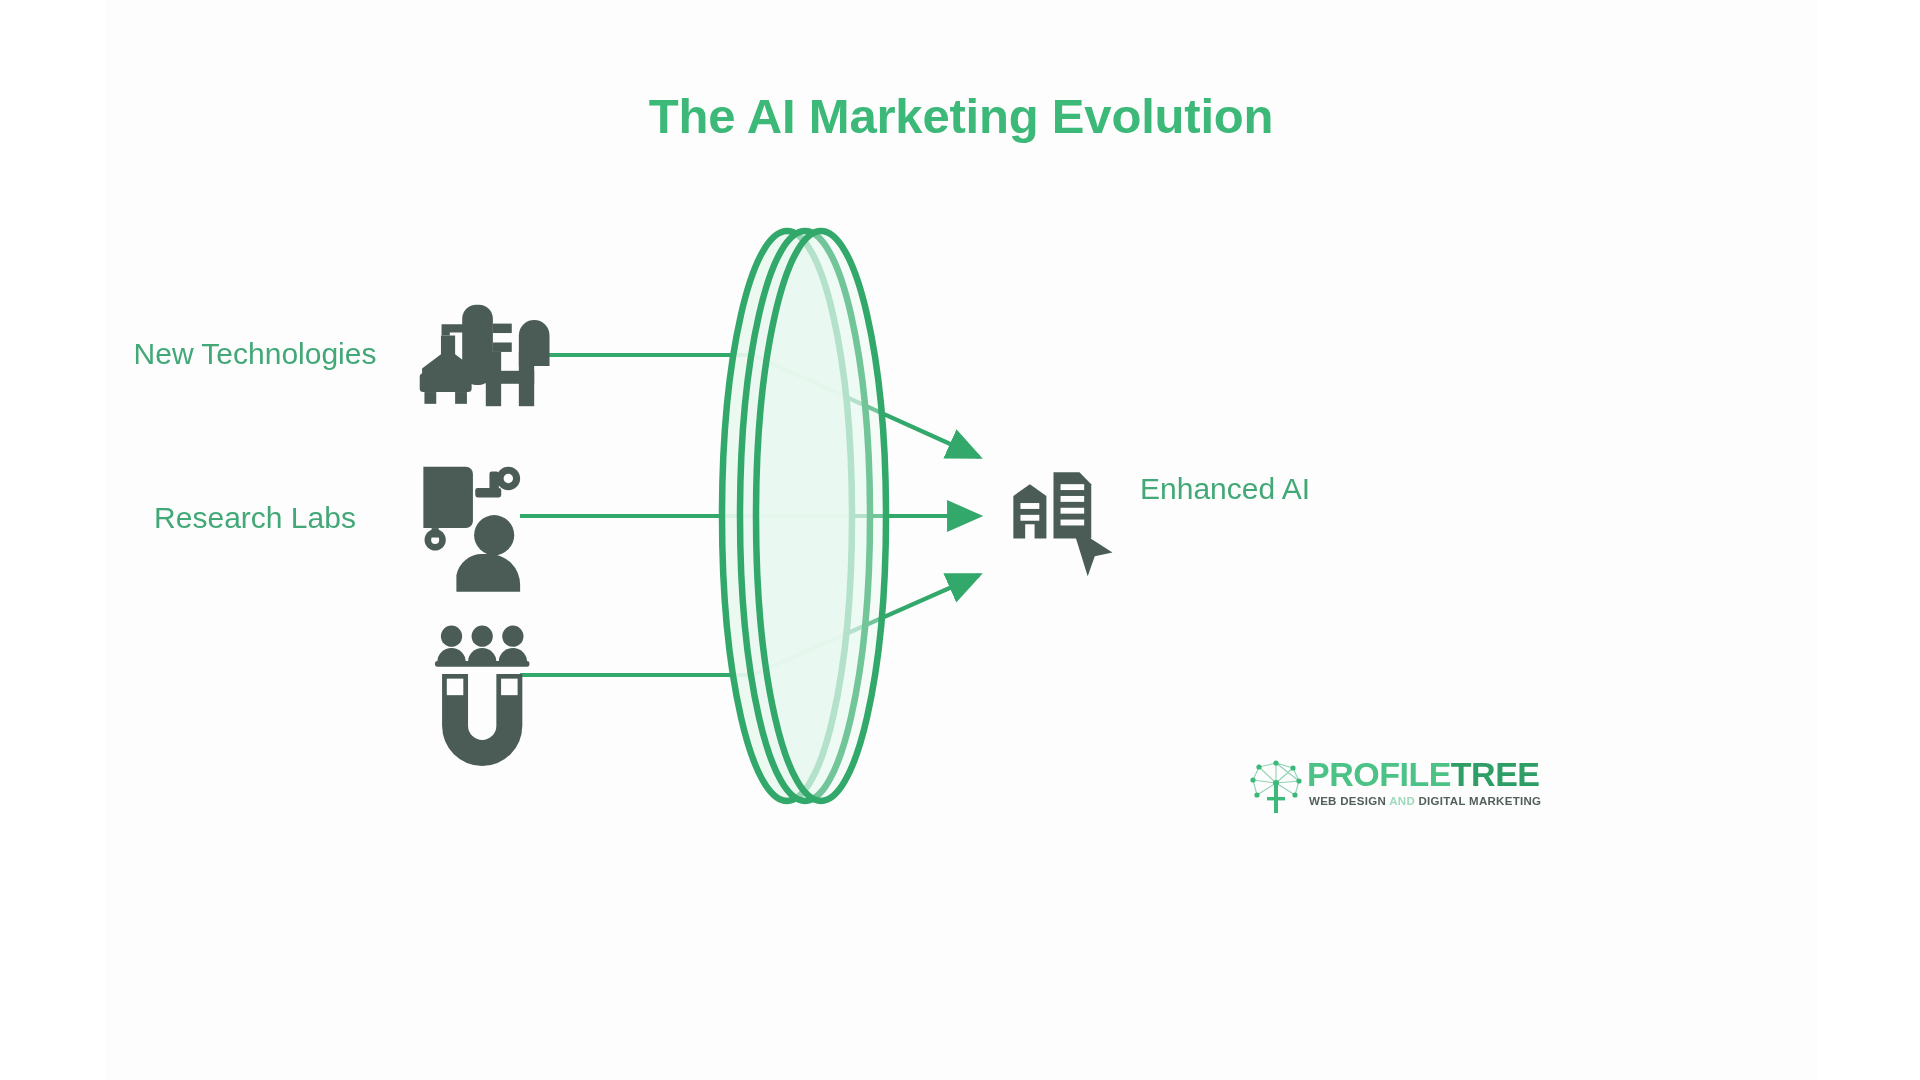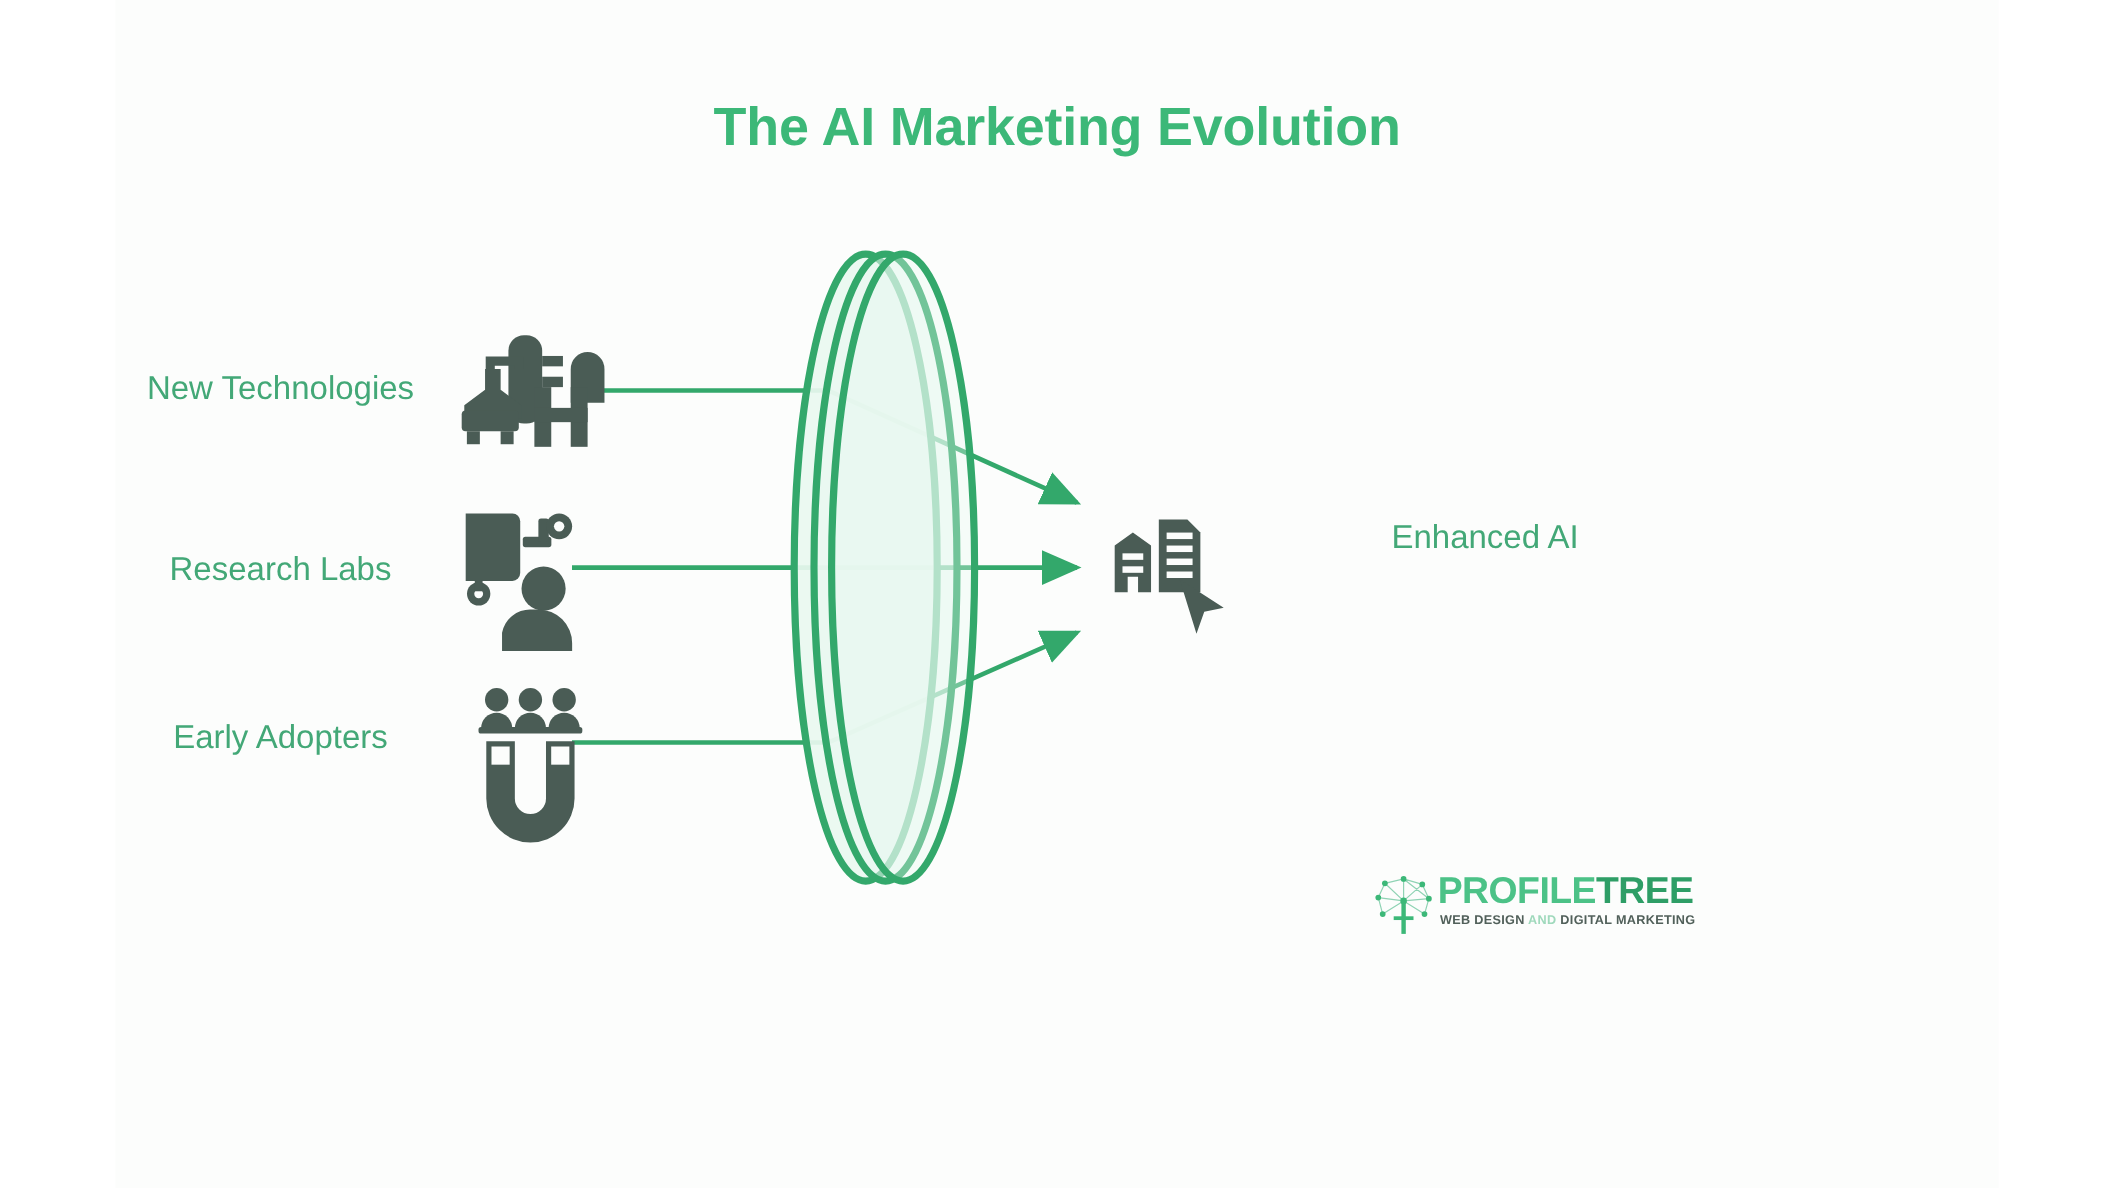--- a/index.html
+++ b/index.html
@@ -64,21 +64,21 @@
     font-family: "Liberation Sans", sans-serif;
     font-weight: 400;
     font-size: 30px;
     line-height: 36px;
     white-space: nowrap;
   }
   .node-label.right-align {
     text-align: center;
   }
   .node-label.left-align {
-    text-align: center;
+    text-align: left;
   }
 
   #label-new-technologies {
     left: 0px;
     top: 336px;
     width: 300px;
   }
   #label-research-labs {
     left: 0px;
     top: 500px;
@@ -94,21 +94,21 @@
     top: 470px;
     width: 420px;
     white-space: normal;
     line-height: 37px;
   }
 
   
   #logo {
     position: absolute;
     left: 1140px;
-    top: 785px;
+    top: 749px;
     width: 250px;
     height: 78px;
   }
   #logo-mark {
     position: absolute;
     left: 0;
     top: 4px;
     width: 62px;
     height: 62px;
   }
@@ -236,21 +236,20 @@
         <rect x="42" y="42" width="20" height="5" fill="#fcfdfc"></rect>
 
         <path d="M52,48 l34,22 l-15,3 l-6,17 z"></path>
       </g>
     </svg>
 
     <div class="node-label right-align" id="label-new-technologies">New Technologies</div>
 
     <div class="node-label right-align" id="label-research-labs">Research Labs</div>
 
-    <div class="node-label right-align" id="label-early-adopters">Early Adopters</div>
 
     <div class="node-label left-align" id="label-outcome">
       <div>Enhanced AI</div>
     </div>
 
     <div id="logo">
       <svg id="logo-mark" viewBox="0 0 62 62">
         <g stroke="#8fd3b4" stroke-width="1.1" fill="none">
           <path d="M31,30 L14,14 M31,30 L31,10 M31,30 L48,15 M31,30 L8,27 M31,30 L54,28
                    M31,30 L12,42 M31,30 L50,42 M14,14 L31,10 M31,10 L48,15 M8,27 L14,14

